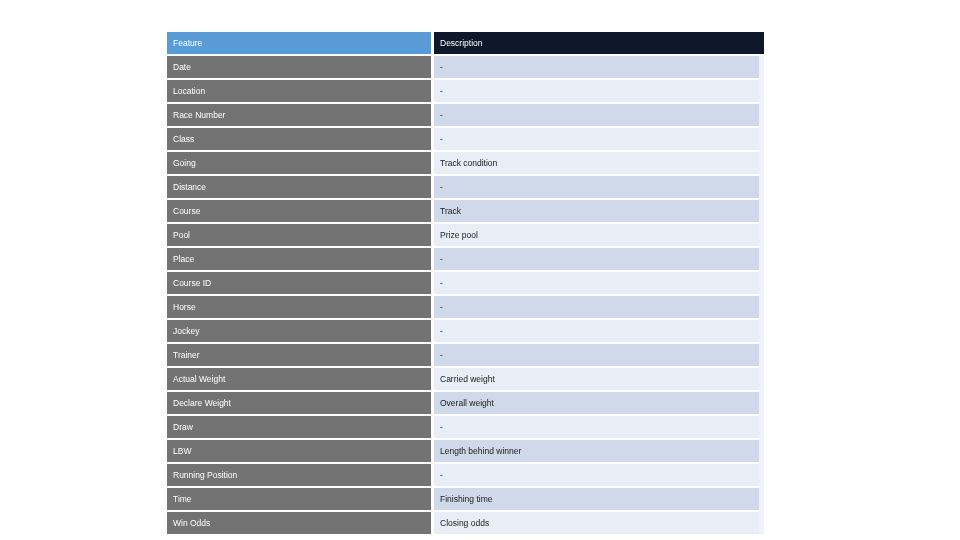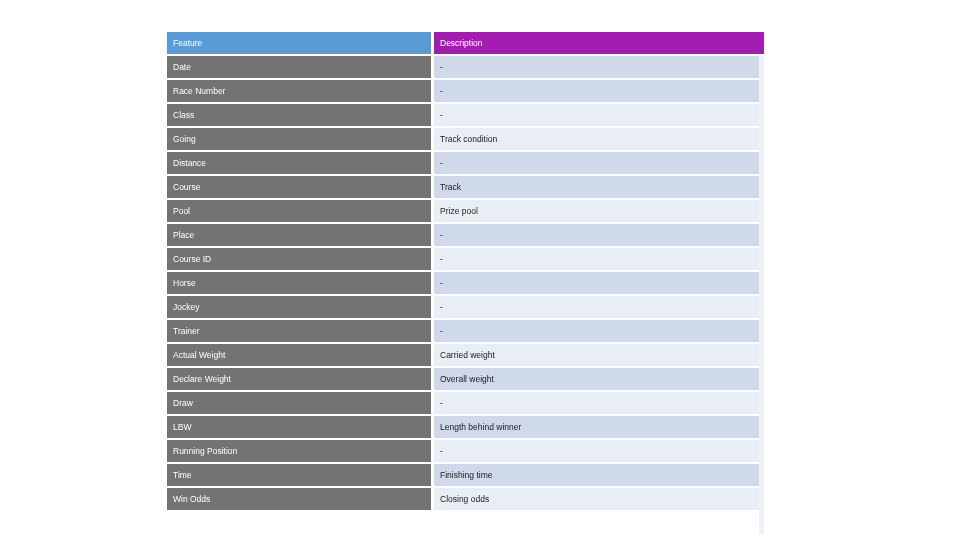--- a/index.html
+++ b/index.html
@@ -60,21 +60,21 @@
     background: #CFD9EA;
   }
 
   
   .header-row .cell-feature,
   .header-row .cell-desc {
     background: #5B9BD5;
     color: #ffffff;
   }
   .header-row .cell-desc {
-    background: #a21caf;
+    background: #0f172a;
   }
 
   
   .edge-strip {
     position: absolute;
     left: 759px;
     top: 56px;
     width: 5px;
     height: 478px;
     background: #EFF2F8;
@@ -91,20 +91,24 @@
     </colgroup>
     <thead>
       <tr class="header-row">
         <th class="cell-feature">Feature</th>
         <th class="cell-desc">Description</th>
       </tr>
     </thead>
     <tbody id="table-body">
         <tr class="data-row band-dark">
           <td class="cell-feature">Date</td>
+          <td class="cell-desc">-</td>
+        </tr>
+        <tr class="data-row">
+          <td class="cell-feature">Location</td>
           <td class="cell-desc">-</td>
         </tr>
         <tr class="data-row band-dark">
           <td class="cell-feature">Race Number</td>
           <td class="cell-desc">-</td>
         </tr>
         <tr class="data-row">
           <td class="cell-feature">Class</td>
           <td class="cell-desc">-</td>
         </tr>

